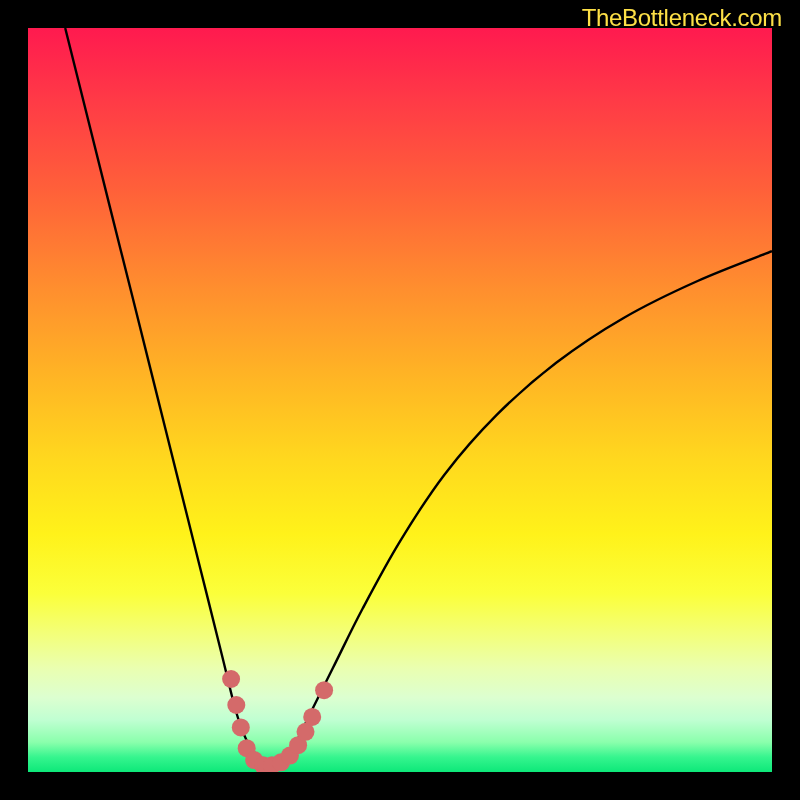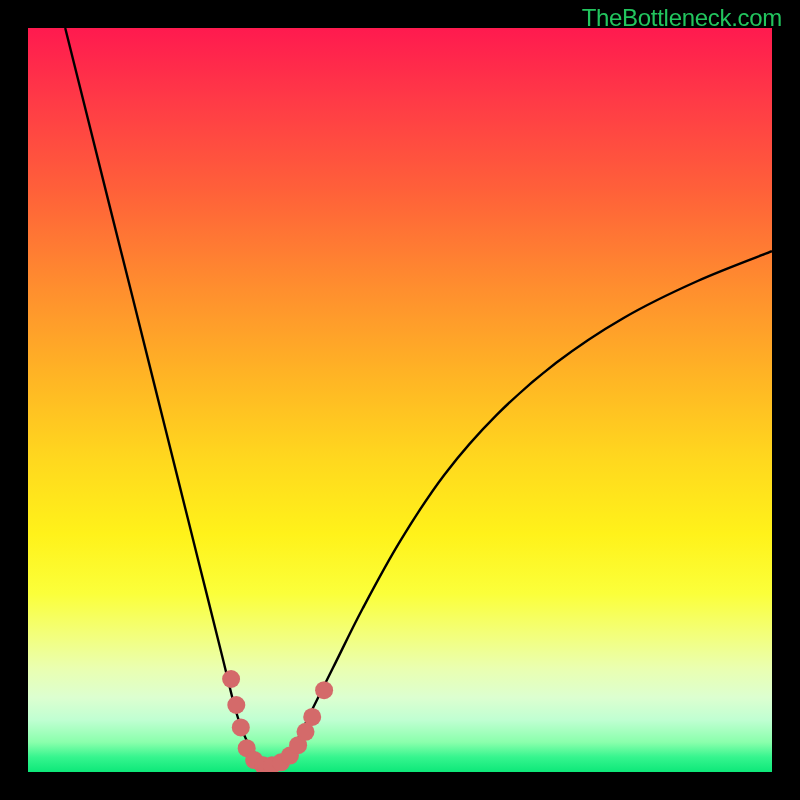--- a/index.html
+++ b/index.html
@@ -41,21 +41,21 @@
       #c0ffd2 93%,
       #8affac 96%,
       #36f58e 98%,
       #0de879 100%
     );
   }
   .watermark {
     position: absolute;
     top: 4px;
     right: 18px;
-    color: #22c55e;
+    color: #fde047;
     font-size: 24px;
     font-weight: 500;
     letter-spacing: -0.3px;
   }
   svg.curve {
     position: absolute;
     top: 0;
     left: 0;
     width: 744px;
     height: 744px;

